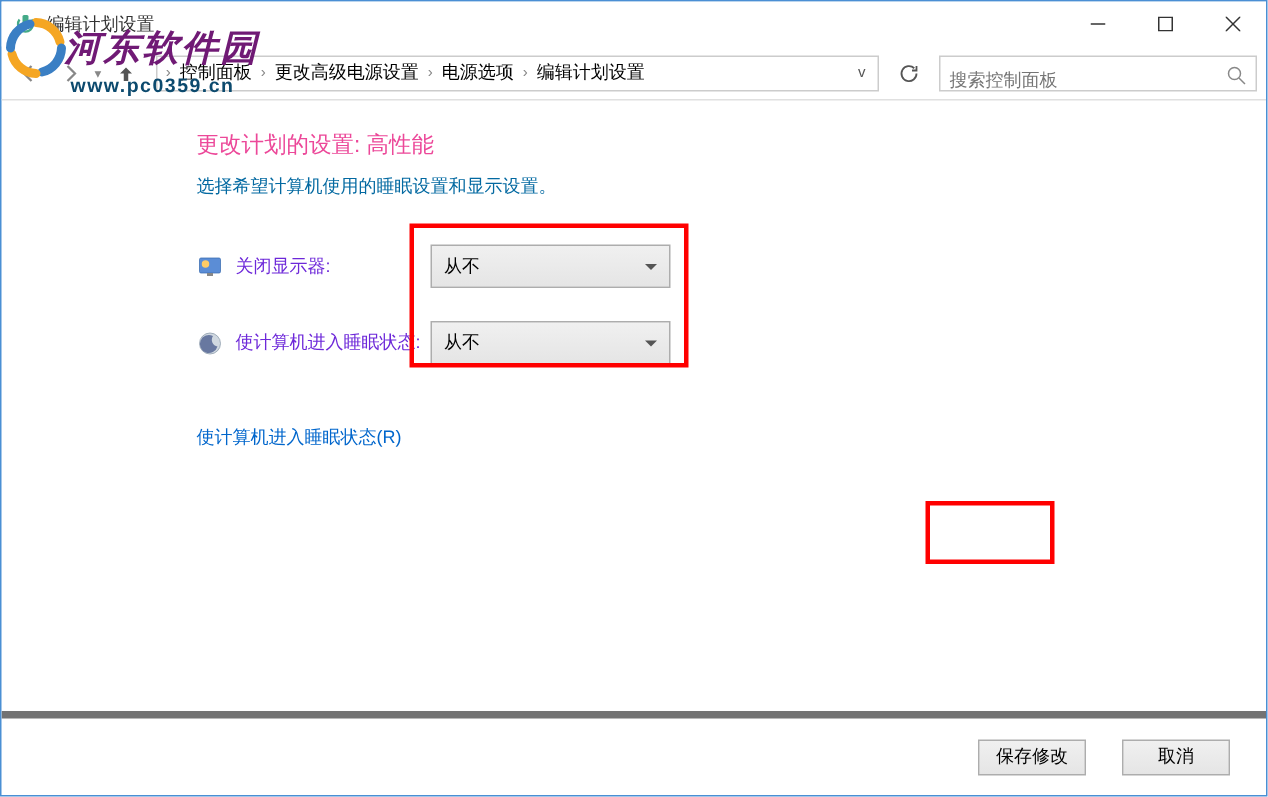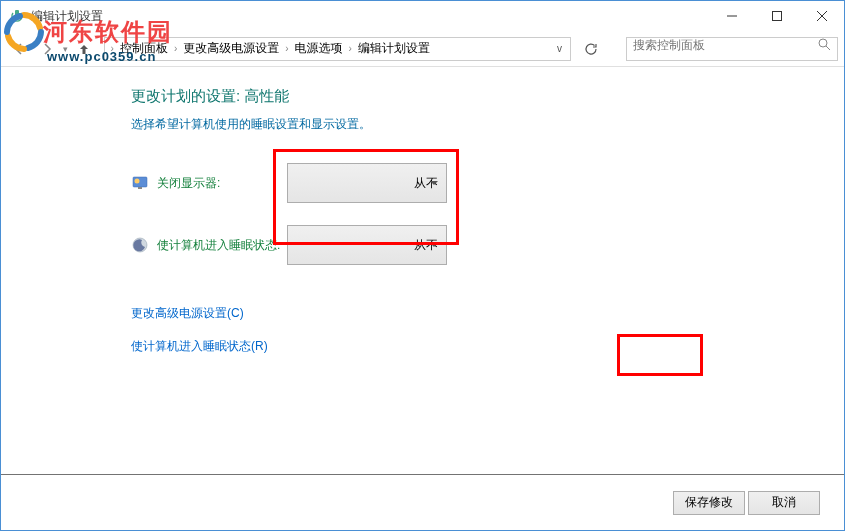--- a/index.html
+++ b/index.html
@@ -12,48 +12,48 @@
     .win-btn { width: 45px; height: 30px; display: flex; align-items: center; justify-content: center; color: #333; }
     
     .navbar { height: 36px; border-bottom: 1px solid #e0e0e0; display: flex; align-items: center; padding: 0 6px; gap: 4px; }
     .nav-arrow { width: 24px; height: 24px; display: flex; align-items: center; justify-content: center; color: #888; border-radius: 2px; }
     .nav-up { width: 24px; height: 24px; display: flex; align-items: center; justify-content: center; color: #555; }
     .breadcrumb { flex: 1; height: 24px; border: 1px solid #ccc; display: flex; align-items: center; padding: 0 4px; margin: 0 4px; background: #fff; position: relative; }
     .breadcrumb-item { padding: 0 4px; color: #000000; }
     .breadcrumb-sep { color: #888; padding: 0 2px; font-size: 10px; }
     .breadcrumb-dropdown { margin-left: auto; color: #555; padding: 0 4px; font-size: 10px; }
     .refresh-btn { width: 24px; height: 24px; display: flex; align-items: center; justify-content: center; color: #555; }
-    .search-box { width: 212px; height: 24px; border: 1px solid #ccc; display: flex; align-items: flex-start; padding: 0 6px; margin-left: 19px; }
+    .search-box { width: 212px; height: 24px; border: 1px solid #ccc; display: flex; align-items: flex-end; padding: 0 6px; margin-left: 4px; }
     .search-input { border: none; outline: none; flex: 1; font-size: 12px; color: #888; }
     .search-icon { color: #888; }
     
     .content { padding: 20px 0 0 130px; }
-    .heading { font-size: 15px; color: #0f766e; font-weight: normal; margin-bottom: 10px; }
+    .heading { font-size: 15px; color: #ec4899; font-weight: normal; margin-bottom: 10px; }
     .subheading { font-size: 12px; color: #0369a1; margin-bottom: 30px; }
     
     .setting-row { display: flex; align-items: center; margin-bottom: 22px; }
     .setting-icon { width: 18px; height: 18px; margin-right: 8px; display: flex; align-items: center; justify-content: center; }
-    .setting-label { width: 130px; color: #15803d; }
-    .setting-select { width: 160px; height: 40px; border: 1px solid #adadad; background: linear-gradient(#f0f0f0, #e5e5e5); display: flex; align-items: center; padding: 0 8px; position: relative; justify-content: flex-end; }
+    .setting-label { width: 130px; color: #6d28d9; }
+    .setting-select { width: 160px; height: 29px; border: 1px solid #adadad; background: linear-gradient(#f0f0f0, #e5e5e5); display: flex; align-items: center; padding: 0 8px; position: relative; }
     .setting-select::after { content: ""; position: absolute; right: 8px; top: 50%; transform: translateY(-2px); border-left: 4px solid transparent; border-right: 4px solid transparent; border-top: 4px solid #555; }
     
     .highlight-box { border: 3px solid #ff0000; position: absolute; pointer-events: none; }
     .hl1 { left: 272px; top: 148px; width: 186px; height: 96px; }
     .hl2 { left: 616px; top: 333px; width: 86px; height: 42px; }
     
     .links { margin-top: 40px; }
     .link { color: #0066cc; font-size: 12px; display: block; margin-bottom: 16px; text-decoration: none; }
     
-    .footer { position: absolute; bottom: 0; left: 0; right: 0; height: 56px; border-top: 1px solid #737373; display: flex; align-items: center; justify-content: flex-end; padding-right: 24px; gap: 3px; }
+    .footer { position: absolute; bottom: 0; left: 0; right: 0; height: 56px; border-top: 5px solid #737373; display: flex; align-items: center; justify-content: flex-end; padding-right: 24px; gap: 24px; }
     .btn { width: 72px; height: 24px; border: 1px solid #adadad; background: linear-gradient(#f0f0f0, #e5e5e5); font-size: 12px; display: flex; align-items: center; justify-content: center; }
     
     .watermark { position: absolute; top: 10px; left: 2px; pointer-events: none; z-index: 5; }
     .wm-logo { display: flex; align-items: center; }
     .wm-circle { width: 42px; height: 42px; position: relative; }
-    .wm-text { font-size: 24px; font-weight: bold; color: #ef4444; letter-spacing: 2px; margin-left: -2px; }
+    .wm-text { font-size: 24px; font-weight: bold; color: #701a75; font-style: italic; letter-spacing: 2px; margin-left: -2px; }
     .wm-url { font-size: 13px; color: #0c4a6e; font-weight: bold; margin-left: 44px; margin-top: -4px; letter-spacing: 1px; }
   </style>
 </head>
 <body>
 
 <div class="titlebar">
   <span class="titlebar-icon">
     <svg viewBox="0 0 16 16" width="16" height="16">
         <rect x="6" y="2" width="4" height="8" fill="#4a8" rx="1"></rect>
         <path d="M4 5 A5 5 0 1 0 12 5" fill="none" stroke="#4a8" stroke-width="1.5"></path>
@@ -147,21 +147,20 @@
           <path d="M11 4 A6 6 0 1 0 14 11 A4.5 4.5 0 0 1 11 4" fill="#6878a0"></path>
         </svg>
     </span>
     <span class="setting-label">使计算机进入睡眠状态:</span>
     <div class="setting-select">
       <span>从不</span>
     </div>
   </div>
 
   <div class="links">
-    <a class="link">更改高级电源设置(C)</a>
     <a class="link">使计算机进入睡眠状态(R)</a>
   </div>
 </div>
 
 <div class="footer">
   <button class="btn">保存修改</button>
   <button class="btn">取消</button>
 </div>
 
 <div class="highlight-box hl1"></div>

